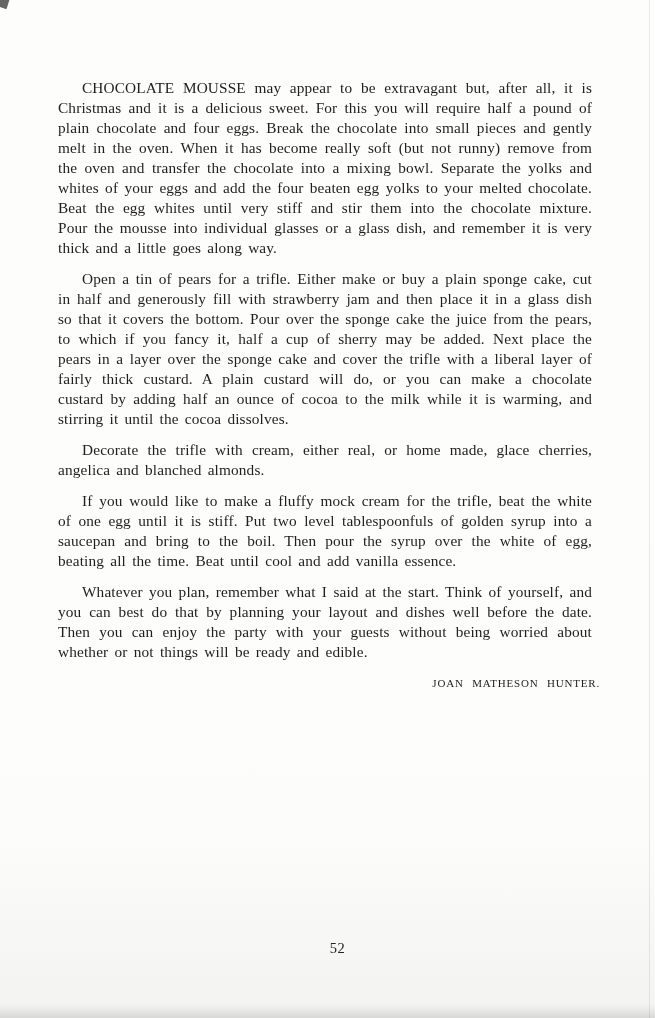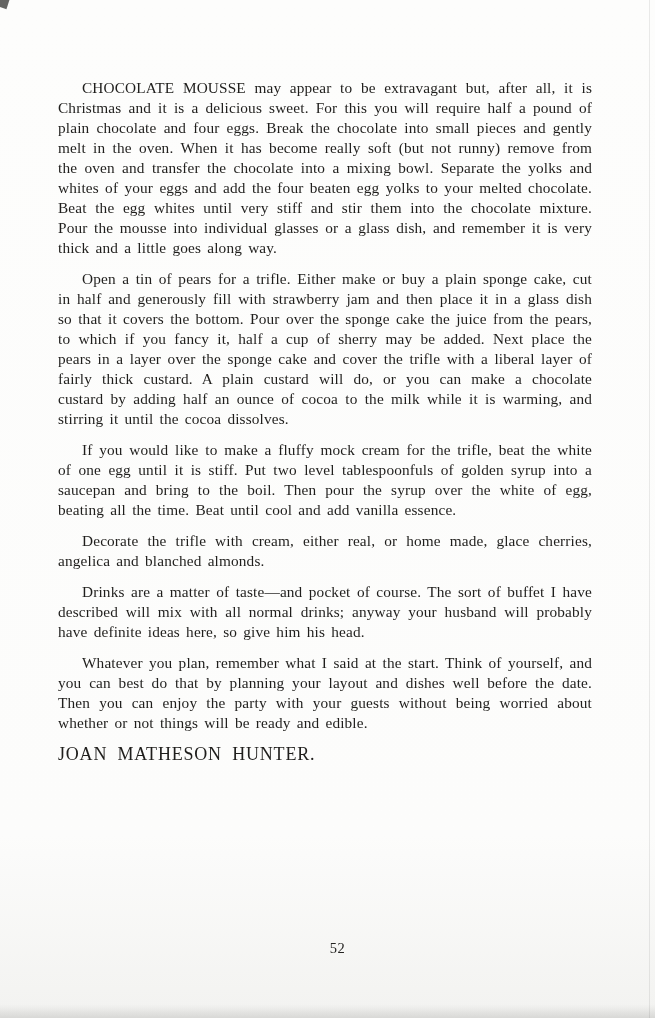--- a/index.html
+++ b/index.html
@@ -51,22 +51,23 @@
     margin: 0 8px 11px 0;
     font-size: 15.3px;
     line-height: 20px;
     text-align: justify;
     text-indent: 24px;
     word-spacing: 2.2px;
     letter-spacing: 0.15px;
   }
   .signature {
     margin: 3px 0 0 0;
-    font-size: 18px;
+    font-size: 11px;
     line-height: 20px;
+    text-align: right;
     word-spacing: 5px;
     letter-spacing: 0.8px;
     color: #1f1e1c;
   }
   .page-number {
     position: absolute;
     top: 940px;
     left: 0;
     width: 675px;
     text-align: center;
@@ -78,20 +79,19 @@
 </head>
 <body>
 
 <div class="scan-corner-mark"></div>
 <div class="scan-edge-line"></div>
 <div class="scan-bottom-shading"></div>
 
 <div class="text-block">
   <p class="para">CHOCOLATE MOUSSE may appear to be extravagant but, after all, it is Christmas and it is a delicious sweet.  For this you will require half a pound of plain chocolate and four eggs.  Break the chocolate into small pieces and gently melt in the oven.  When it has become really soft (but not runny) remove from the oven and transfer the chocolate into a mixing bowl.  Separate the yolks and whites of your eggs and add the four beaten egg yolks to your melted chocolate.  Beat the egg whites until very stiff and stir them into the chocolate mixture.  Pour the mousse into individual glasses or a glass dish, and remember it is very thick and a little goes along way.</p>
   <p class="para">Open a tin of pears for a trifle.  Either make or buy a plain sponge cake, cut in half and generously fill with strawberry jam and then place it in a glass dish so that it covers the bottom.  Pour over the sponge cake the juice from the pears, to which if you fancy it, half a cup of sherry may be added.  Next place the pears in a layer over the sponge cake and cover the trifle with a liberal layer of fairly thick custard.  A plain custard will do, or you can make a chocolate custard by adding half an ounce of cocoa to the milk while it is warming, and stirring it until the cocoa dissolves.</p>
+  <p class="para">Decorate the trifle with cream, either real, or home made, glace cherries, angelica and blanched almonds.</p>
   <p class="para">If you would like to make a fluffy mock cream for the trifle, beat the white of one egg until it is stiff.  Put two level tablespoonfuls of golden syrup into a saucepan and bring to the boil.  Then pour the syrup over the white of egg, beating all the time.  Beat until cool and add vanilla essence.</p>
-  <p class="para">Decorate the trifle with cream, either real, or home made, glace cherries, angelica and blanched almonds.</p>
-  <p class="para">Drinks are a matter of taste—and pocket of course.  The sort of buffet I have described will mix with all normal drinks; anyway your husband will probably have definite ideas here, so give him his head.</p>
   <p class="para">Whatever you plan, remember what I said at the start.  Think of yourself, and you can best do that by planning your layout and dishes well before the date.  Then you can enjoy the party with your guests without being worried about whether or not things will be ready and edible.</p>
   <p class="signature">JOAN MATHESON HUNTER.</p>
 </div>
 
 <div class="page-number">52</div>
 
 </body></html>

